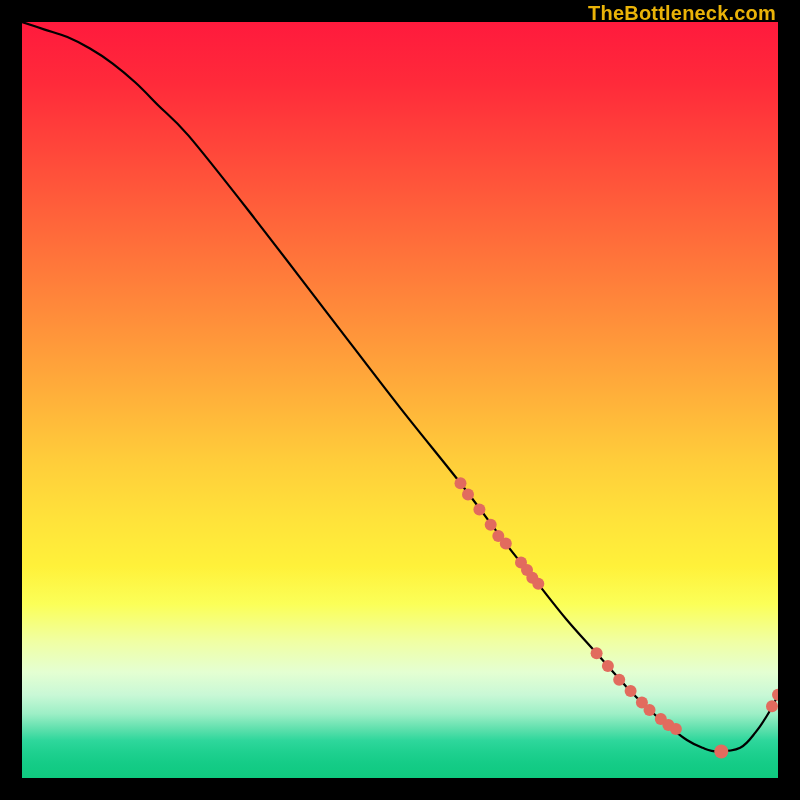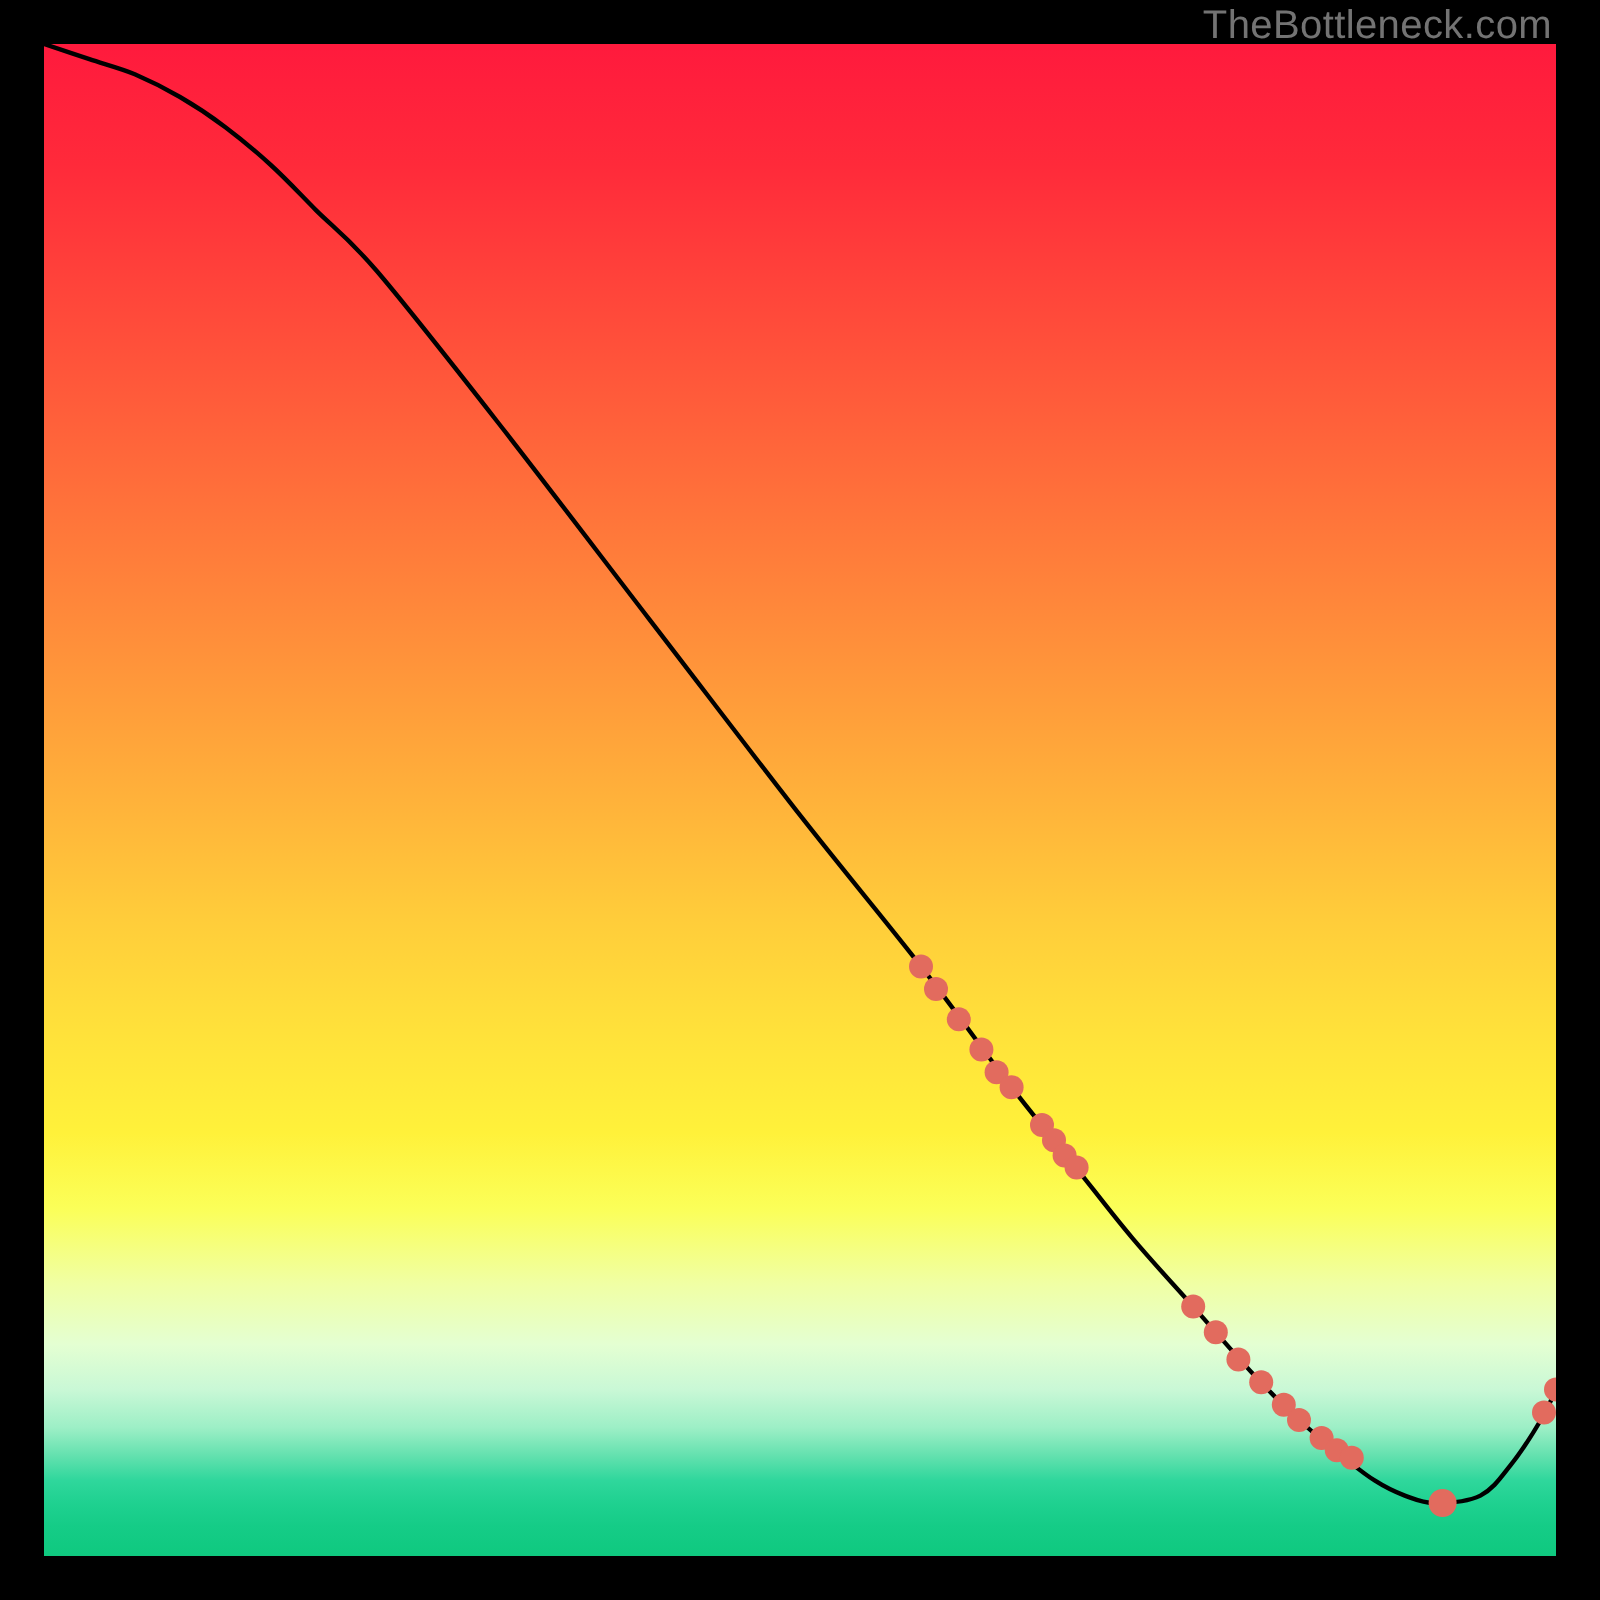--- a/index.html
+++ b/index.html
@@ -43,23 +43,23 @@
       #2fd79c 95%,
       #1fd190 96.5%,
       #15cc87 98%,
       #0fc97f 100%
     );
   }
   .watermark {
     position: absolute;
     top: 2px;
     right: 24px;
-    color: #737373;
+    color: #eab308;
     font-size: 20px;
-    font-weight: 400;
+    font-weight: 700;
     letter-spacing: 0.2px;
     user-select: none;
   }
   svg.curve {
     position: absolute;
     left: 0;
     top: 0;
     width: 756px;
     height: 756px;
   }

